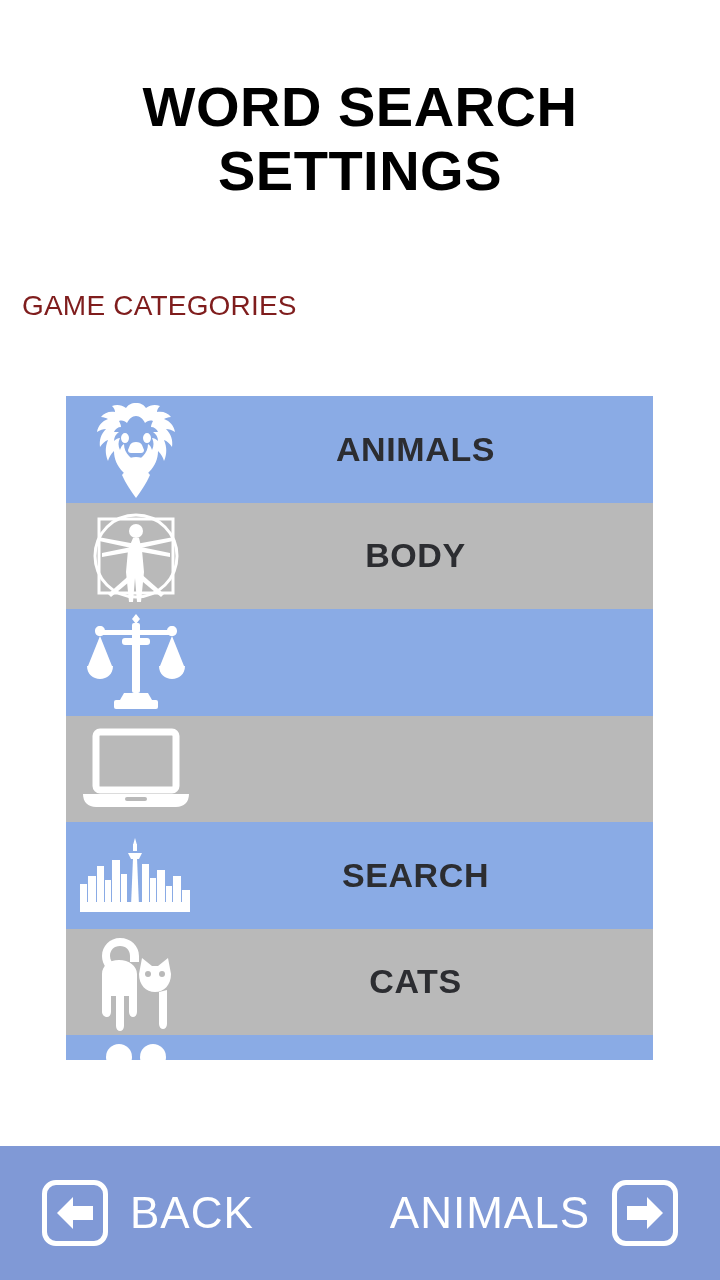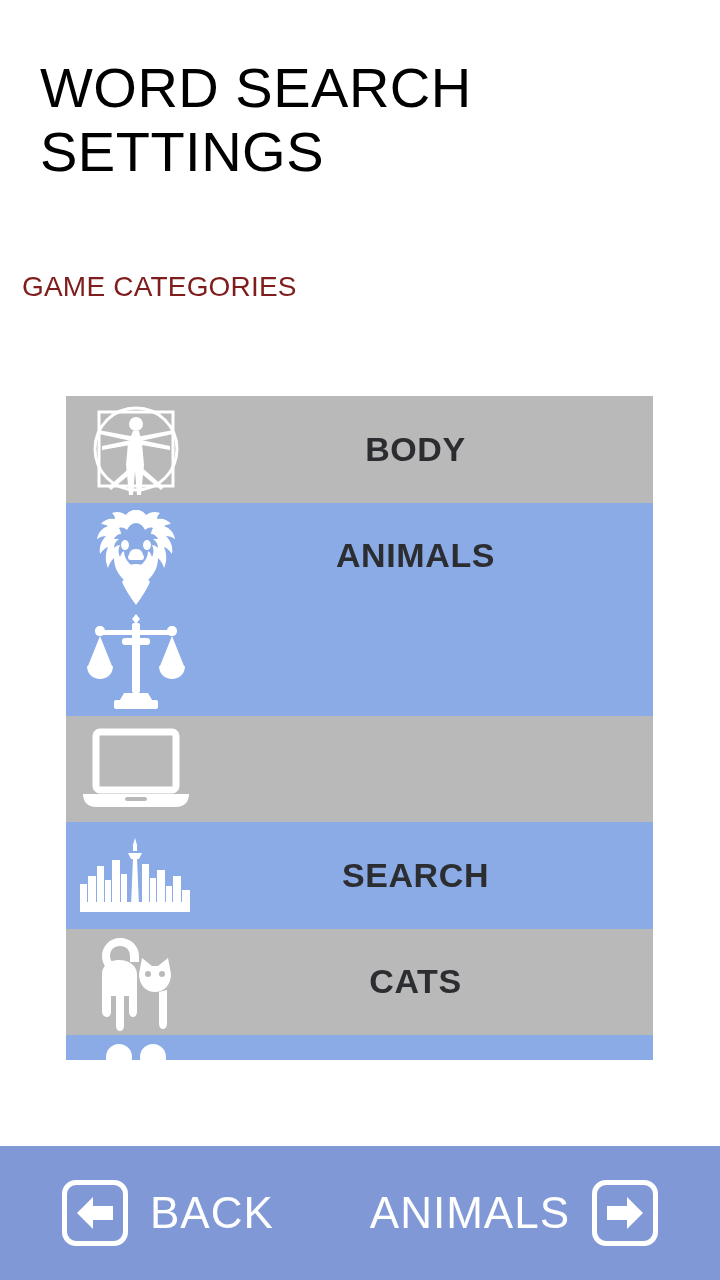--- a/index.html
+++ b/index.html
@@ -12,23 +12,23 @@
   .screen{
     position:relative;
     width:720px; height:1280px;
     background:#ffffff;
     display:flex;
     flex-direction:column;
   }
 
   
   .title{
-    margin-top:56px;
-    text-align:left;
-    font-weight:normal;
+    margin-top:75px;
+    text-align:center;
+    font-weight:bold;
     font-size:56px;
     line-height:1.15;
     letter-spacing:0.5px;
     color:#000000;
     padding:0 40px;
   }
 
   
   .section-head{
     margin-top:86px;
@@ -78,21 +78,21 @@
 
   
   .bottom-bar{
     position:absolute;
     left:0; bottom:0;
     width:720px; height:134px;
     background:#8099d6;
     display:flex;
     align-items:center;
     justify-content:space-between;
-    padding:0 62px;
+    padding:0 42px;
   }
   .navbtn{
     display:flex;
     align-items:center;
     gap:22px;
   }
   .navbtn .nav-label{
     font-size:44px;
     color:#ffffff;
     font-weight:normal;
@@ -114,53 +114,53 @@
 <div class="screen">
 
   <div class="title">
     <div>WORD SEARCH</div>
     <div>SETTINGS</div>
   </div>
 
   <div class="section-head">GAME CATEGORIES</div>
 
   <div class="list-wrap">
+
+    <div class="row blue">
+      <div class="row-icon">
+        <svg width="104" height="98" viewBox="0 0 104 98" fill="#ffffff" aria-hidden="true">
+          <path d="M52 3c-5 0-8 2-10 5-4-3-9-4-14-2 2 2 3 4 3 6-6-1-11 1-14 5 3 0 5 1 7 2-6 2-10 7-11 13 3-2 6-3 9-3-5 5-7 11-6 18 2-3 5-6 8-7-3 7-3 14 0 21 1-4 3-7 6-10 0 8 3 15 9 21 5 5 8 8 13 11 5-3 8-6 13-11 6-6 9-13 9-21 3 3 5 6 6 10 3-7 3-14 0-21 3 1 6 4 8 7 1-7-1-13-6-18 3 0 6 1 9 3-1-6-5-11-11-13 2-1 4-2 7-2-3-4-8-6-14-5 0-2 1-4 3-6-5-2-10-1-14 2-2-3-5-5-10-5z"></path>
+          <path d="M52 16c-4 0-7 3-9 7-2-2-5-3-8-2 1 2 2 4 2 6-3 0-6 2-7 5h5c-3 2-5 5-5 9 2-2 4-3 6-3-2 4-2 8 0 12 1-3 2-5 4-6 0 5 2 9 5 12 3 3 5 5 7 7 2-2 4-4 7-7 3-3 5-7 5-12 2 1 3 3 4 6 2-4 2-8 0-12 2 0 4 1 6 3 0-4-2-7-5-9h5c-1-3-4-5-7-5 0-2 1-4 2-6-3-1-6 0-8 2-2-4-5-7-9-7z" fill="#8aabe5"></path>
+          <path d="M41 33c-2 0-4 2-4 5s2 5 4 5 4-2 4-5-2-5-4-5zm22 0c-2 0-4 2-4 5s2 5 4 5 4-2 4-5-2-5-4-5z" fill="#ffffff"></path>
+          <path d="M52 42c-3 0-5 1-6 3l-2 5c0 2 1 3 3 3h10c2 0 3-1 3-3l-2-5c-1-2-3-3-6-3z" fill="#ffffff"></path>
+          <path d="M52 57c-4 0-7 1-9 3 2 3 5 5 9 5s7-2 9-5c-2-2-5-3-9-3z" fill="#ffffff"></path>
+          <path d="M52 68c-6 0-11 3-14 7 4 9 9 16 14 23 5-7 10-14 14-23-3-4-8-7-14-7z" fill="#ffffff"></path>
+        </svg>
+      </div>
+      <div class="row-label">ANIMALS</div>
+    </div>
 
     <div class="row gray">
       <div class="row-icon">
         <svg width="104" height="100" viewBox="0 0 104 100" aria-hidden="true">
           <circle cx="52" cy="50" r="41" fill="none" stroke="#ffffff" stroke-width="3"></circle>
           <rect x="15" y="13" width="74" height="74" fill="none" stroke="#ffffff" stroke-width="3"></rect>
           <g fill="#ffffff">
             <circle cx="52" cy="25" r="7"></circle>
             <path d="M49 32h6l3 12 2 22-3 30h-4l-2-24-2 24h-4l-3-30 2-22z"></path>
             <path d="M52 38 14 31l1 4 37 8z"></path>
             <path d="M52 38 90 31l-1 4-37 8z"></path>
             <path d="M52 40 18 47v4l34-6z"></path>
             <path d="M52 40 86 47v4l-34-6z"></path>
             <path d="M49 66 24 88l3 3 24-20z"></path>
             <path d="M55 66 80 88l-3 3-24-20z"></path>
           </g>
         </svg>
       </div>
       <div class="row-label">BODY</div>
-    </div>
-
-    <div class="row blue">
-      <div class="row-icon">
-        <svg width="104" height="98" viewBox="0 0 104 98" fill="#ffffff" aria-hidden="true">
-          <path d="M52 3c-5 0-8 2-10 5-4-3-9-4-14-2 2 2 3 4 3 6-6-1-11 1-14 5 3 0 5 1 7 2-6 2-10 7-11 13 3-2 6-3 9-3-5 5-7 11-6 18 2-3 5-6 8-7-3 7-3 14 0 21 1-4 3-7 6-10 0 8 3 15 9 21 5 5 8 8 13 11 5-3 8-6 13-11 6-6 9-13 9-21 3 3 5 6 6 10 3-7 3-14 0-21 3 1 6 4 8 7 1-7-1-13-6-18 3 0 6 1 9 3-1-6-5-11-11-13 2-1 4-2 7-2-3-4-8-6-14-5 0-2 1-4 3-6-5-2-10-1-14 2-2-3-5-5-10-5z"></path>
-          <path d="M52 16c-4 0-7 3-9 7-2-2-5-3-8-2 1 2 2 4 2 6-3 0-6 2-7 5h5c-3 2-5 5-5 9 2-2 4-3 6-3-2 4-2 8 0 12 1-3 2-5 4-6 0 5 2 9 5 12 3 3 5 5 7 7 2-2 4-4 7-7 3-3 5-7 5-12 2 1 3 3 4 6 2-4 2-8 0-12 2 0 4 1 6 3 0-4-2-7-5-9h5c-1-3-4-5-7-5 0-2 1-4 2-6-3-1-6 0-8 2-2-4-5-7-9-7z" fill="#8aabe5"></path>
-          <path d="M41 33c-2 0-4 2-4 5s2 5 4 5 4-2 4-5-2-5-4-5zm22 0c-2 0-4 2-4 5s2 5 4 5 4-2 4-5-2-5-4-5z" fill="#ffffff"></path>
-          <path d="M52 42c-3 0-5 1-6 3l-2 5c0 2 1 3 3 3h10c2 0 3-1 3-3l-2-5c-1-2-3-3-6-3z" fill="#ffffff"></path>
-          <path d="M52 57c-4 0-7 1-9 3 2 3 5 5 9 5s7-2 9-5c-2-2-5-3-9-3z" fill="#ffffff"></path>
-          <path d="M52 68c-6 0-11 3-14 7 4 9 9 16 14 23 5-7 10-14 14-23-3-4-8-7-14-7z" fill="#ffffff"></path>
-        </svg>
-      </div>
-      <div class="row-label">ANIMALS</div>
     </div>
 
     <div class="row blue">
       <div class="row-icon">
         <svg width="100" height="100" viewBox="0 0 100 100" fill="#ffffff" aria-hidden="true">
           <path d="M50 2l4 5-4 5-4-5z"></path>
           <rect x="46" y="11" width="8" height="70" rx="2"></rect>
           <rect x="36" y="26" width="28" height="7" rx="3"></rect>
           <path d="M16 18h68v5H16z"></path>
           <path d="M14 14c-3 0-5 2-5 5s2 5 5 5 5-2 5-5-2-5-5-5zm72 0c-3 0-5 2-5 5s2 5 5 5 5-2 5-5-2-5-5-5z"></path>

